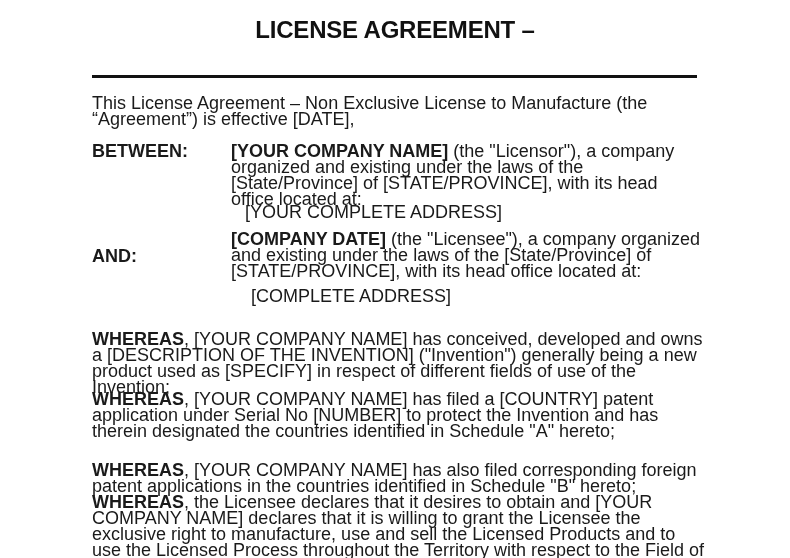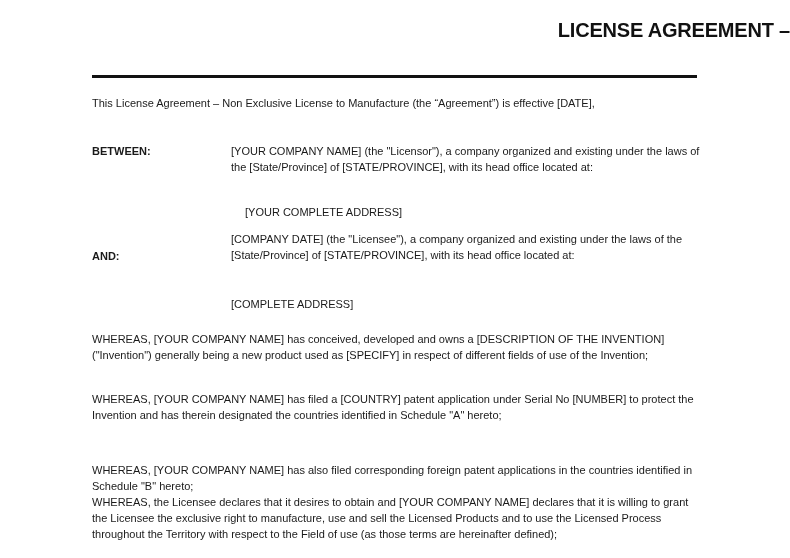--- a/index.html
+++ b/index.html
@@ -2,50 +2,50 @@
 <html><head>
   <meta charset="utf-8">
   <style>
     html, body { margin: 0; padding: 0; background: #ffffff; }
     body {
       width: 790px; height: 558px; overflow: hidden; position: relative;
       font-family: "Liberation Sans", sans-serif; color: #111111;
     }
     .page { position: absolute; left: 0; top: 0; width: 790px; height: 558px; }
     .title {
-      position: absolute; left: 0; width: 790px; text-align: right;
-      font-weight: bold; font-size: 20px; line-height: 24px; letter-spacing: -0.2px;
+      position: absolute; left: 0; width: 790px; text-align: center;
+      font-weight: bold; font-size: 24px; line-height: 24px; letter-spacing: -0.2px;
       color: #111;
     }
     .title.l1 { top: 18px; }
     .title.l2 { top: 42px; }
     .rule {
       position: absolute; left: 92px; top: 75px; width: 605px; height: 3px; background: #111;
     }
-    .text { position: absolute; font-size: 11px; line-height: 16px; color: #1a1a1a; }
+    .text { position: absolute; font-size: 18px; line-height: 16px; color: #1a1a1a; }
     .intro { left: 92px; top: 95px; width: 620px; }
     .label { font-weight: bold; left: 92px; }
     .party { left: 231px; width: 470px; }
     .para { left: 92px; width: 612px; }
-    b { font-weight: normal; }
+    b { font-weight: bold; }
   </style>
 </head>
 <body>
 
 <div class="page">
   <div class="title l1">LICENSE AGREEMENT –</div>
   <div class="rule"></div>
 
   <div class="text intro">This License Agreement – Non Exclusive License to Manufacture (the “Agreement”) is effective [DATE],</div>
 
   <div class="text label" style="top:143px;text-align:center;">BETWEEN:</div>
   <div class="text party" style="top:143px;"><b>[YOUR COMPANY NAME]</b><span> (the "Licensor"), a company organized and existing under the laws of the [State/Province] of [STATE/PROVINCE], with its head office located at:</span></div>
   <div class="text party" style="top:204px;margin-left:14px;">[YOUR COMPLETE ADDRESS]</div>
 
   <div class="text label" style="top:248px;">AND:</div>
   <div class="text party" style="top:231px;"><b>[COMPANY DATE]</b><span> (the "Licensee"), a company organized and existing under the laws of the [State/Province] of [STATE/PROVINCE], with its head office located at:</span></div>
-  <div class="text party" style="top:296px;">[COMPLETE ADDRESS]</div>
+  <div class="text party" style="top:288px;margin-left:20px;">[COMPLETE ADDRESS]</div>
 
   <div class="text para" style="top:391px;"><b>WHEREAS</b><span>, [YOUR COMPANY NAME] has filed a [COUNTRY] patent application under Serial No [NUMBER] to protect the Invention and has therein designated the countries identified in Schedule "A" hereto;</span></div>
   <div class="text para" style="top:331px;"><b>WHEREAS</b><span>, [YOUR COMPANY NAME] has conceived, developed and owns a [DESCRIPTION OF THE INVENTION] ("Invention") generally being a new product used as [SPECIFY] in respect of different fields of use of the Invention;</span></div>
   <div class="text para" style="top:451px;margin-top:11px;"><b>WHEREAS</b><span>, [YOUR COMPANY NAME] has also filed corresponding foreign patent applications in the countries identified in Schedule "B" hereto;</span></div>
   <div class="text para" style="top:494px;"><b>WHEREAS</b><span>, the Licensee declares that it desires to obtain and [YOUR COMPANY NAME] declares that it is willing to grant the Licensee the exclusive right to manufacture, use and sell the Licensed Products and to use the Licensed Process throughout the Territory with respect to the Field of use (as those terms are hereinafter defined);</span></div>
 </div>
 
 </body></html>

